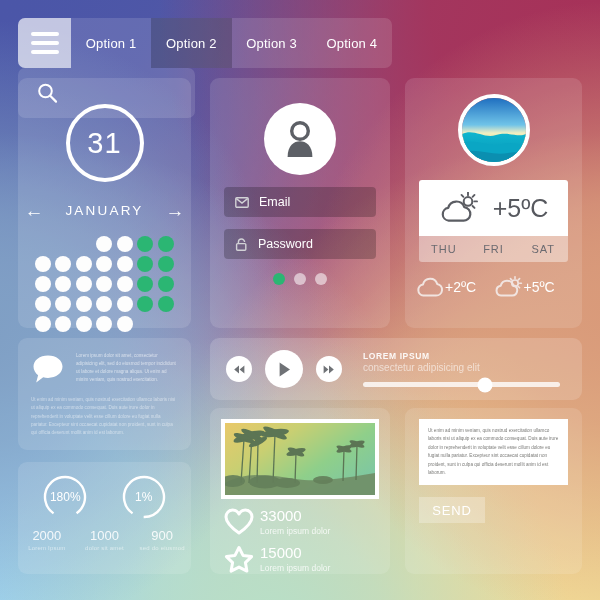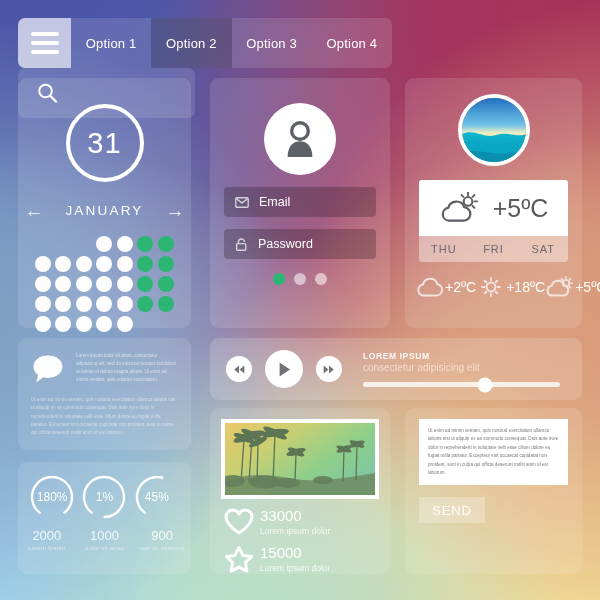--- a/index.html
+++ b/index.html
@@ -298,36 +298,20 @@
     </div>
     <div class="fcast">
       <div class="fc">
         <svg width="30" height="22" viewBox="0 0 30 22">
           <path d="M8.4 19.6 a5.6 5.6 0 0 1 -0.4 -11.1 a7.4 7.4 0 0 1 14.2 -0.6 a5.9 5.9 0 0 1 -1.2 11.7 Z" fill="none" stroke="#f1e4e0" stroke-width="2" stroke-linejoin="round"></path>
         </svg>
         <span class="ft">+2ºC</span>
       </div>
       <div class="fc">
         <svg width="30" height="22" viewBox="0 0 30 22">
-          <circle cx="15" cy="11" r="4.4" fill="none" stroke="#f1e4e0" stroke-width="2"></circle>
-          <g stroke="#f1e4e0" stroke-width="2" stroke-linecap="round">
-            <line x1="15" y1="2.2" x2="15" y2="4.3"></line>
-              <line x1="15" y1="17.7" x2="15" y2="19.8"></line>
-            <line x1="6.2" y1="11" x2="8.3" y2="11"></line>
-              <line x1="21.7" y1="11" x2="23.8" y2="11"></line>
-            <line x1="8.8" y1="4.8" x2="10.3" y2="6.3"></line>
-              <line x1="19.7" y1="15.7" x2="21.2" y2="17.2"></line>
-            <line x1="8.8" y1="17.2" x2="10.3" y2="15.7"></line>
-              <line x1="19.7" y1="6.3" x2="21.2" y2="4.8"></line>
-          </g>
-        </svg>
-        <span class="ft">+18ºC</span>
-      </div>
-      <div class="fc">
-        <svg width="30" height="22" viewBox="0 0 30 22">
           <g stroke="#f1e4e0" stroke-width="1.6" stroke-linecap="round">
             <line x1="21" y1="2.6" x2="21" y2="0.8"></line>
               <line x1="25.6" y1="7.2" x2="27.4" y2="7.2"></line>
             <line x1="24.3" y1="3.9" x2="25.6" y2="2.6"></line>
               <line x1="24.3" y1="10.5" x2="25.6" y2="11.8"></line>
             <line x1="17.7" y1="3.9" x2="16.4" y2="2.6"></line>
           </g>
           <circle cx="21" cy="7.2" r="3.2" fill="none" stroke="#f1e4e0" stroke-width="1.7"></circle>
           <path d="M7 19.6 a5 5 0 0 1 -0.3 -9.9 a6.6 6.6 0 0 1 12.6 -0.5 a5.3 5.3 0 0 1 -1.1 10.4 Z" fill="none" stroke="#f1e4e0" stroke-width="2" stroke-linejoin="round"></path>
         </svg>
@@ -379,26 +363,20 @@
         <svg width="46" height="46" viewBox="0 0 46 46">
           <circle cx="23" cy="23" r="20" fill="none" stroke="#fff" stroke-width="2.4" stroke-dasharray="100.5 125.6" stroke-linecap="butt" transform="rotate(125 23 23)"></circle>
         </svg>
         <div class="gv">180%</div>
       </div>
       <div class="gauge">
         <svg width="46" height="46" viewBox="0 0 46 46">
           <circle cx="23" cy="23" r="20" fill="none" stroke="#fff" stroke-width="2.4" stroke-dasharray="113 125.6" stroke-linecap="butt" transform="rotate(125 23 23)"></circle>
         </svg>
         <div class="gv">1%</div>
-      </div>
-      <div class="gauge">
-        <svg width="46" height="46" viewBox="0 0 46 46">
-          <circle cx="23" cy="23" r="20" fill="none" stroke="#fff" stroke-width="2.4" stroke-dasharray="56.5 125.6" stroke-linecap="butt" transform="rotate(125 23 23)"></circle>
-        </svg>
-        <div class="gv">45%</div>
       </div>
     </div>
     <div class="statnums">
       <div class="sn">
         <div class="n">2000</div>
         <div class="c">Lorem Ipsum</div>
       </div>
       <div class="sn">
         <div class="n">1000</div>
         <div class="c">dolor sit amet</div>

